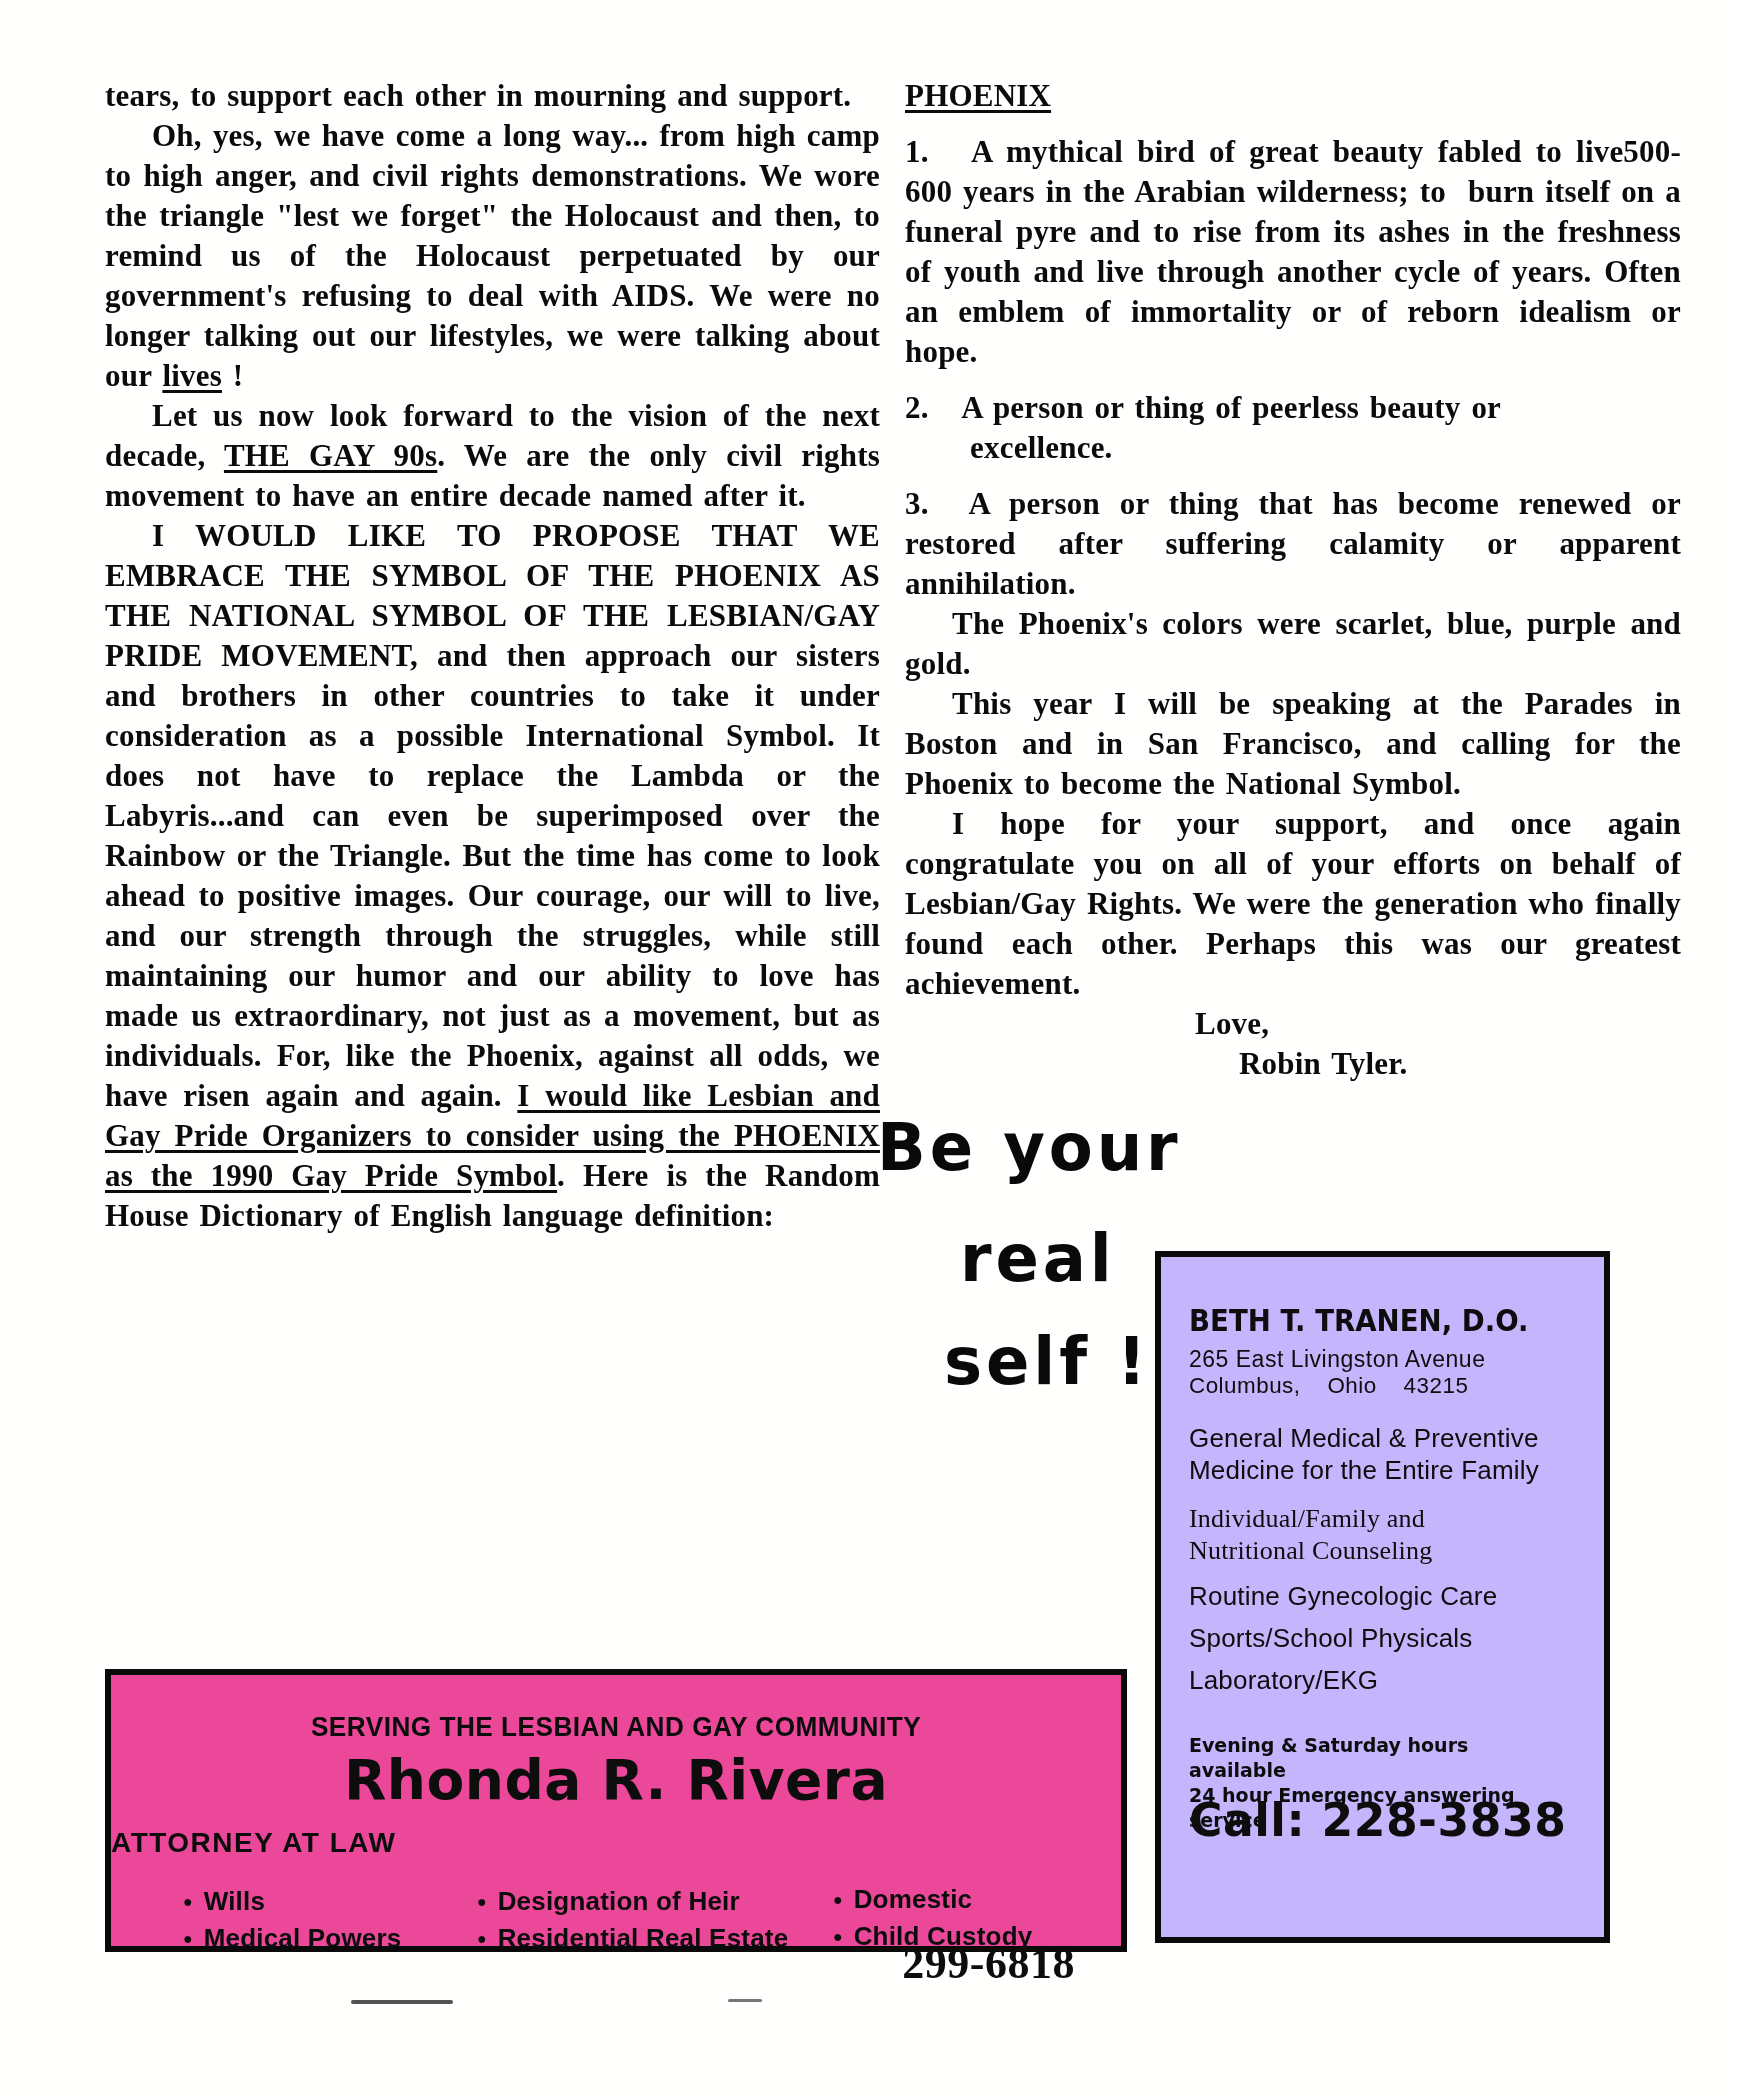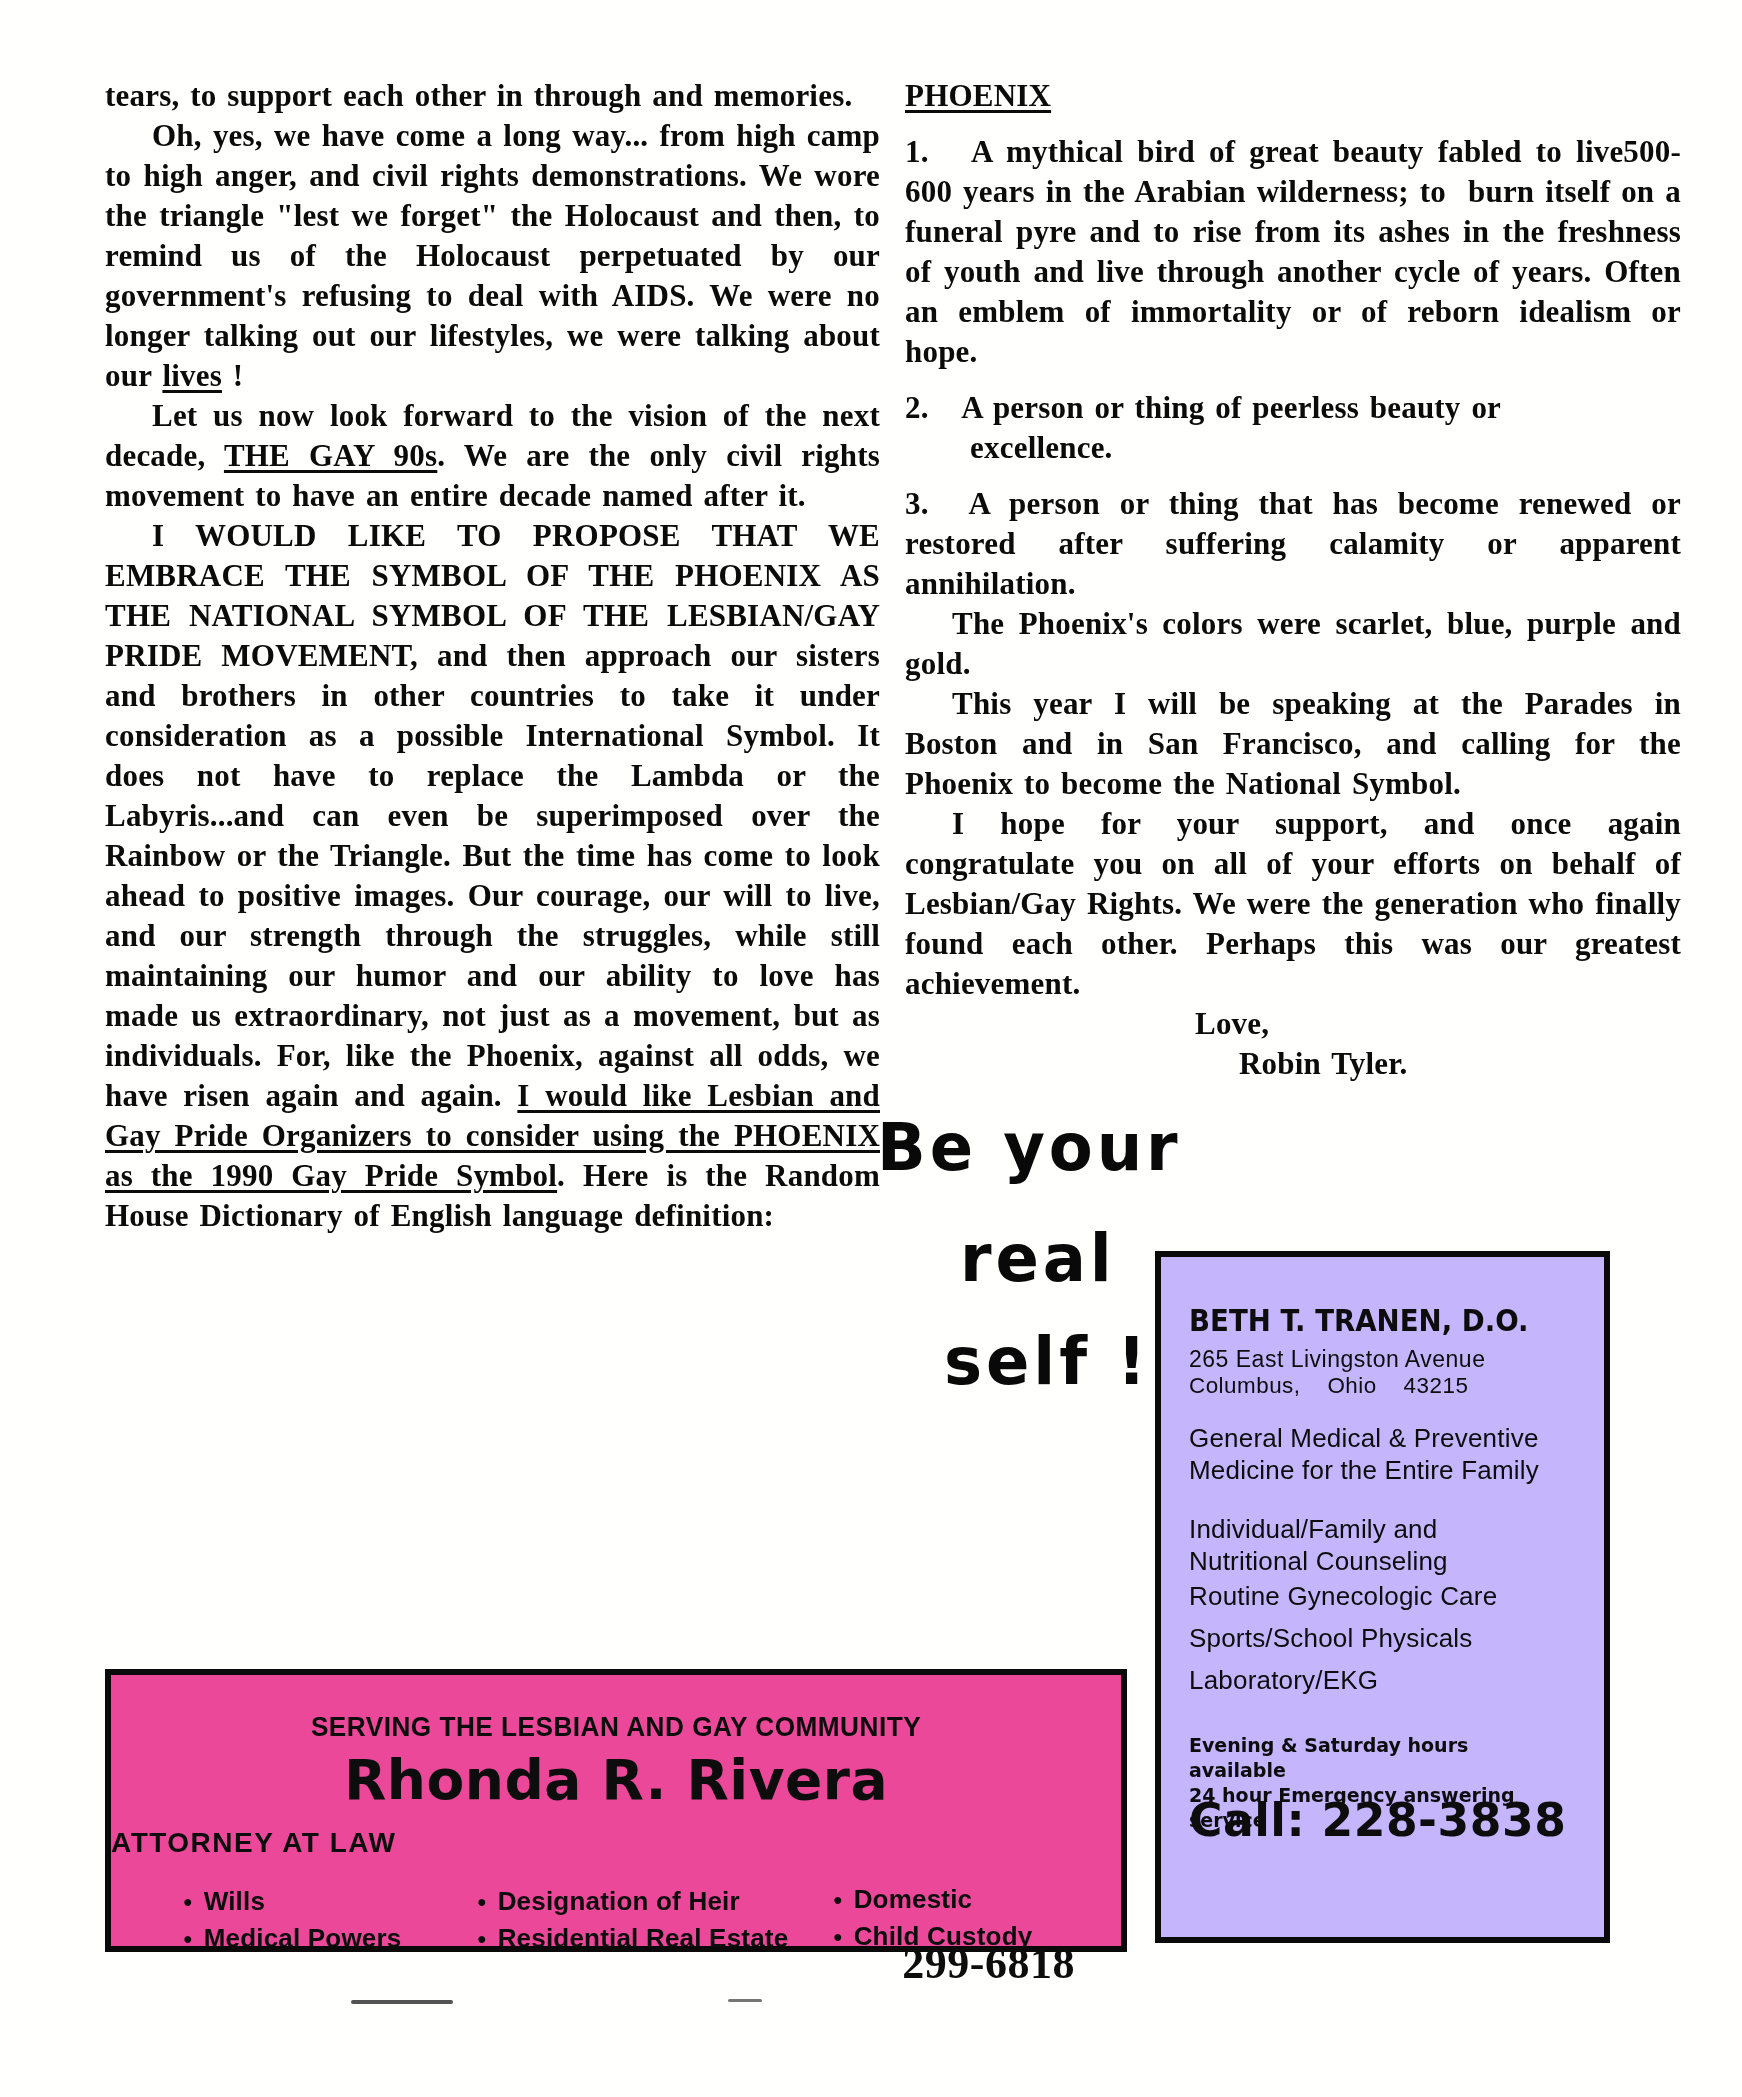--- a/index.html
+++ b/index.html
@@ -63,21 +63,21 @@
     background: #c4b5fd;
     font-family: "Liberation Sans", sans-serif;
     color: #0d0d0d;
   }
   .ad-tranen > div { position: absolute; left: 28px; right: 14.6px; }
   .t-name  { top: 46px;  font-size: 30px; font-weight: bold; letter-spacing: 0px; font-family: "DejaVu Sans", sans-serif; transform: scaleX(0.92); transform-origin: left; }
   .t-a1    { top: 89px; font-size: 23px; letter-spacing: 0.5px; }
   .t-a2    { top: 116px; font-size: 22.4px; letter-spacing: 0.5px; white-space: pre; }
   .t-svc   { font-size: 26px; line-height: 32px; letter-spacing: 0.2px; white-space: pre-line; }
   .t-s1 { top: 165px; }
-  .t-s2 { top: 256px; }
+  .t-s2 { top: 246px; font-family: Liberation Serif, serif; }
   .t-s3 { top: 323px; }
   .t-s4 { top: 365px; }
   .t-s5 { top: 407px; }
   .t-hours { top: 476px; font-size: 20px; font-weight: bold; line-height: 25px; font-family: "DejaVu Sans", sans-serif; transform: scaleX(0.95); transform-origin: left; }
   .t-call  { top: 535px; font-size: 47px; font-weight: bold; font-family: "DejaVu Sans", sans-serif; letter-spacing: 0.5px; transform: scaleX(0.97); transform-origin: left; }
 
   
   .ad-rivera {
     position: absolute;
     left: 105px; top: 1669px;
@@ -124,21 +124,21 @@
   .artifact { position: absolute; background: #1a1a1a; border-radius: 1.9px; }
   .a1 { left: 351px;  top: 2000px; width: 102px; height: 4.4px; opacity: 0.75; }
   .a2 { left: 728px; top: 1999px; width: 34px;  height: 3.4px; opacity: 0.6; }
 </style>
 </head>
 <body>
 
 <div id="page">
 
   <section class="col col-left">
-    <p class="noindent"><span>tears, to support each other in through and memories.</span></p>
+    <p class="noindent"><span>tears, to support each other in mourning and support.</span></p>
     <p><span>Oh, yes, we have come a long way... from high camp to high anger, and civil rights demonstrations. We wore the triangle "lest we forget" the Holocaust and then, to remind us of the Holocaust perpetuated by our government's refusing to deal with AIDS. We were no longer talking out our lifestyles, we were talking about our </span><span class="u">lives</span><span> !</span></p>
     <p><span>Let us now look forward to the vision of the next decade, </span><span class="u">THE GAY 90s</span><span>. We are the only civil rights movement to have an entire decade named after it.</span></p>
     <p><span>I WOULD LIKE TO PROPOSE THAT WE EMBRACE THE SYMBOL OF THE PHOENIX AS THE NATIONAL SYMBOL OF THE LESBIAN/GAY PRIDE MOVEMENT, and then approach our sisters and brothers in other countries to take it under consideration as a possible International Symbol. It does not have to replace the Lambda or the Labyris...and can even be superimposed over the Rainbow or the Triangle. But the time has come to look ahead to positive images. Our courage, our will to live, and our strength through the struggles, while still maintaining our humor and our ability to love has made us extraordinary, not just as a movement, but as individuals. For, like the Phoenix, against all odds, we have risen again and again. </span><span class="u">I would like Lesbian and Gay Pride Organizers to consider using the PHOENIX as the 1990 Gay Pride Symbol</span><span>. Here is the Random House Dictionary of English language definition:</span></p>
   </section>
 
   <section class="col col-right">
     <p class="noindent"><span class="u">PHOENIX</span></p>
     <p class="def">1.&nbsp;&nbsp;&nbsp;A mythical bird of great beauty fabled to live500-600 years in the Arabian wilderness; to&nbsp; burn itself on a funeral pyre and to rise from its ashes in the freshness of youth and live through another cycle of years. Often an emblem of immortality or of reborn idealism or hope.</p>
     <p class="def">2.&nbsp;&nbsp;&nbsp;A person or thing of peerless beauty or
 &nbsp;&nbsp;&nbsp;&nbsp;&nbsp;&nbsp;excellence.</p>

